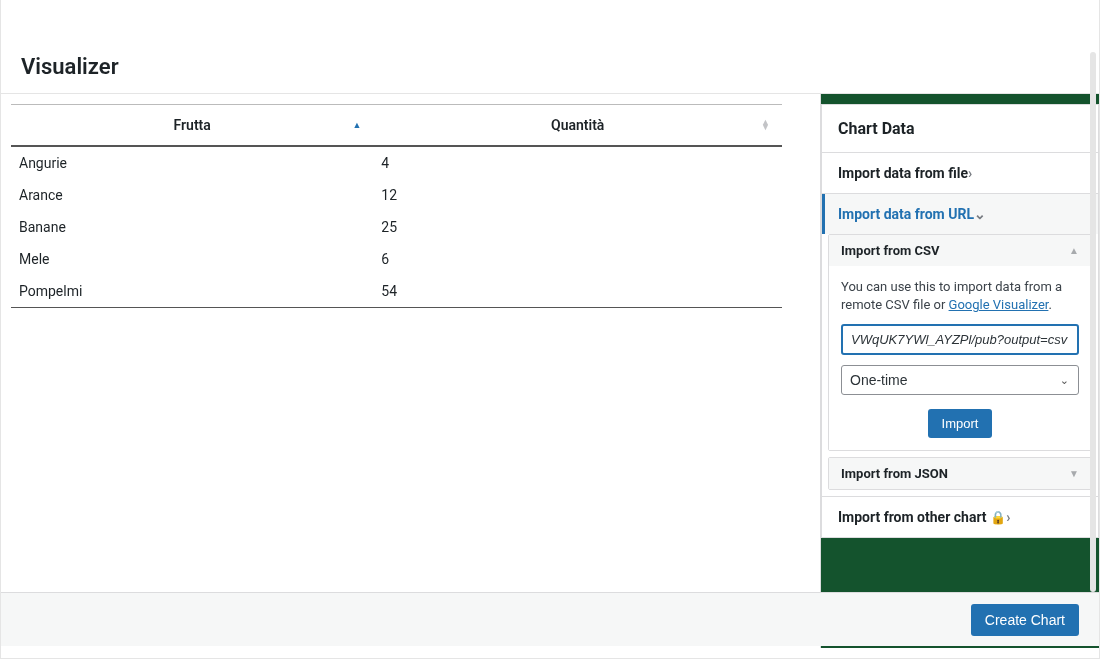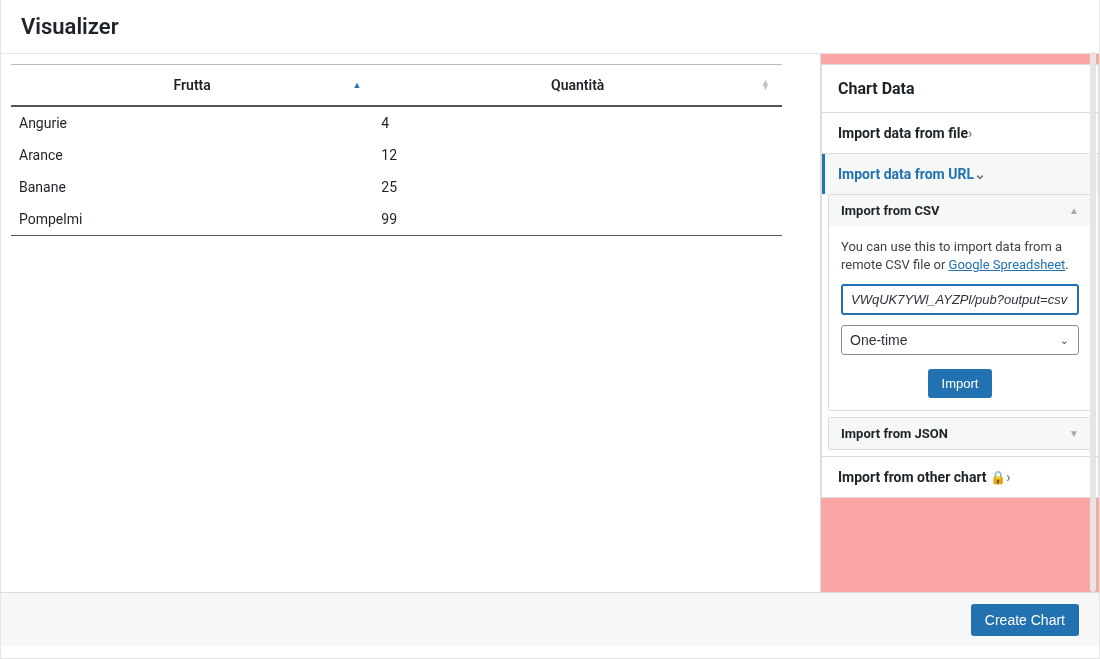--- a/index.html
+++ b/index.html
@@ -14,20 +14,21 @@
     border: 1px solid #e5e5e5;
     border-top: none;
   }
   .header {
     padding: 14px 20px;
     border-bottom: 1px solid #e5e5e5;
   }
   .header h1 {
     font-size: 22px;
     font-weight: 600;
+    margin-top: 40px;
   }
   .main {
     display: flex;
     height: 554px;
     gap: 28px;
   }
   .left {
     flex: 1;
     padding: 10px;
     overflow: auto;
@@ -62,21 +63,21 @@
   table.data thead th .sort .dn::before { content: "▼"; }
   table.data tbody td {
     padding: 8px 8px;
     border-bottom: none;
   }
   table.data tbody tr:last-child td {
     border-bottom: 1px solid #555;
   }
   .right {
     width: 279px;
-    background: #fca5a5;
+    background: #14532d;
     border-left: 1px solid #dcdcde;
     overflow-y: auto;
     padding-top: 10px;
   }
   .sect {
     background: #fff;
     border: 1px solid #dcdcde;
     margin-bottom: 0;
   }
   .sect .title {
@@ -261,22 +262,26 @@
         </tr>
         <tr>
           <td>Arance</td>
           <td>12</td>
         </tr>
         <tr>
           <td>Banane</td>
           <td>25</td>
         </tr>
         <tr>
+          <td>Mele</td>
+          <td>6</td>
+        </tr>
+        <tr>
           <td>Pompelmi</td>
-          <td>99</td>
+          <td>54</td>
         </tr>
       </tbody>
     </table>
   </div>
 
   <div class="right">
     <div class="sect">
       <div class="title">Chart Data</div>
 
       <div class="accordion-item">
@@ -292,21 +297,21 @@
           <span class="chev">⌄</span>
         </div>
 
         <div class="sub-acc">
           <div class="sub-head">
             <span>Import from CSV</span>
             <span class="tri">▲</span>
           </div>
           <div class="sub-body">
             <p>
-              <span>You can use this to import data from a remote CSV file or </span><a href="#">Google Spreadsheet</a>.
+              <span>You can use this to import data from a remote CSV file or </span><a href="#">Google Visualizer</a>.
             </p>
             <input class="url-input" type="text" value="VWqUK7YWl_AYZPl/pub?output=csv" style="">
             <div class="select-wrap">
               <select class="freq">
                 <option>One-time</option>
               </select>
               <span class="drop">⌄</span>
             </div>
             <button class="import-btn">Import</button>
           </div>

